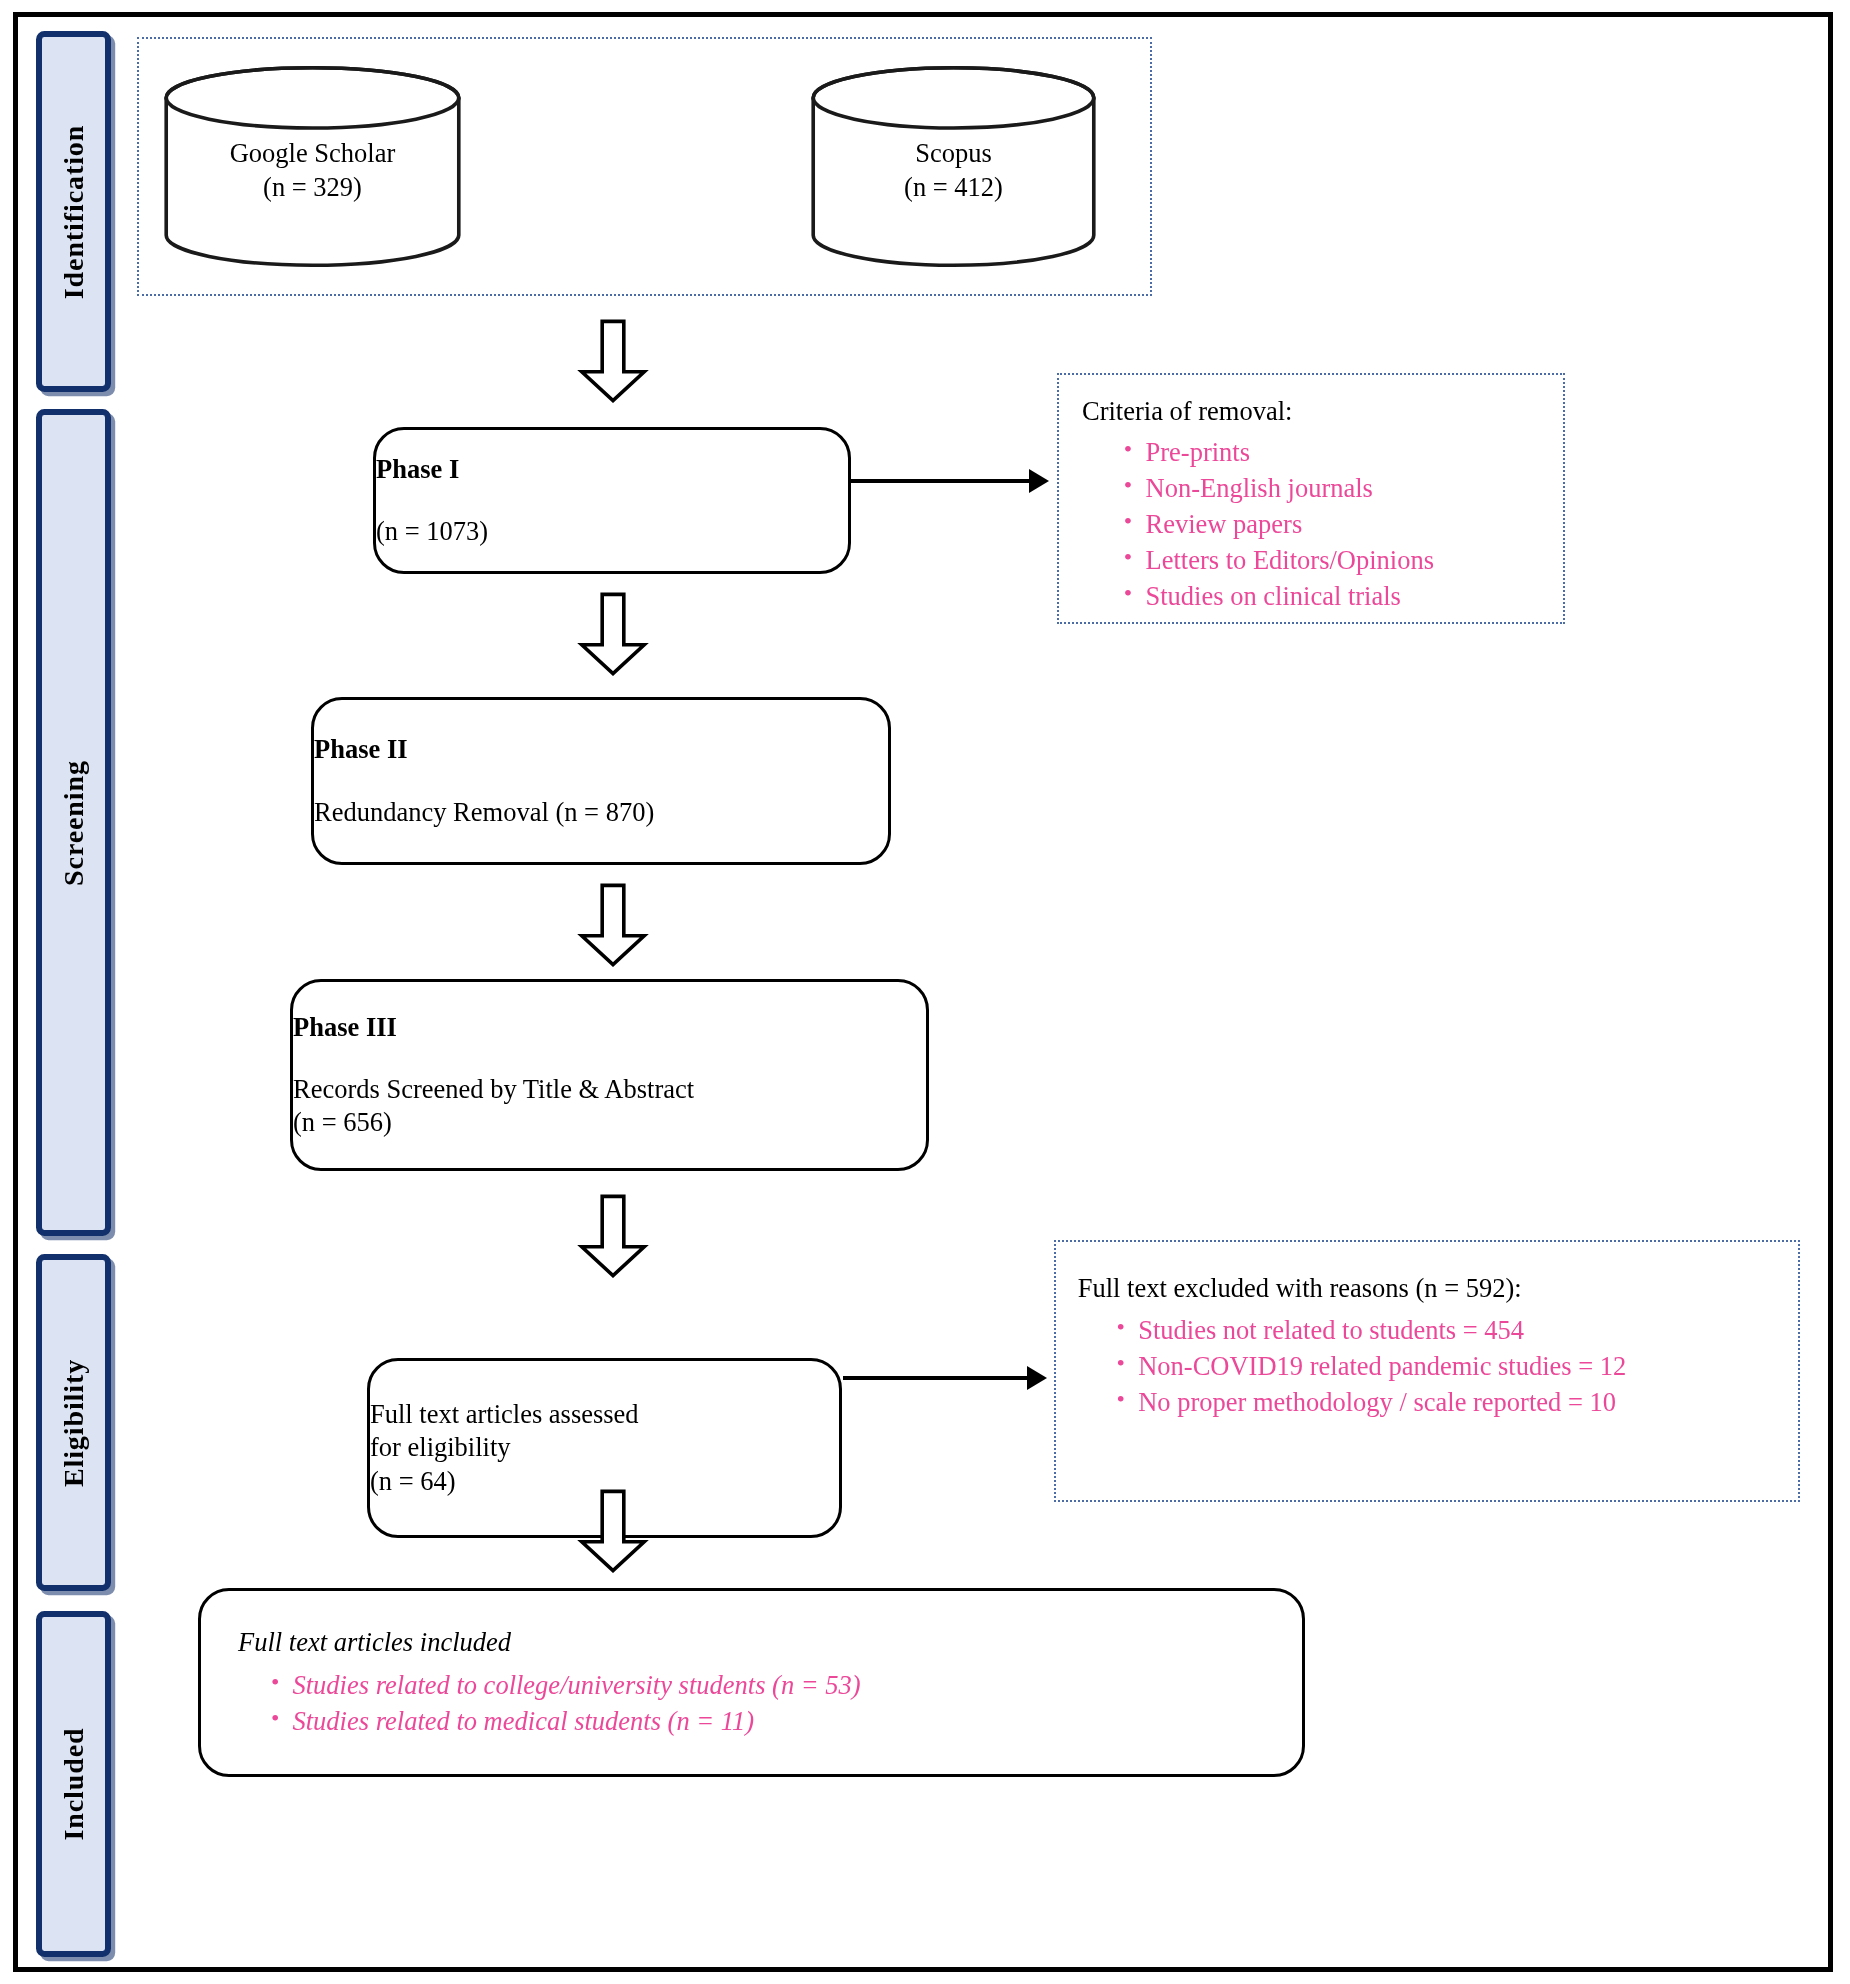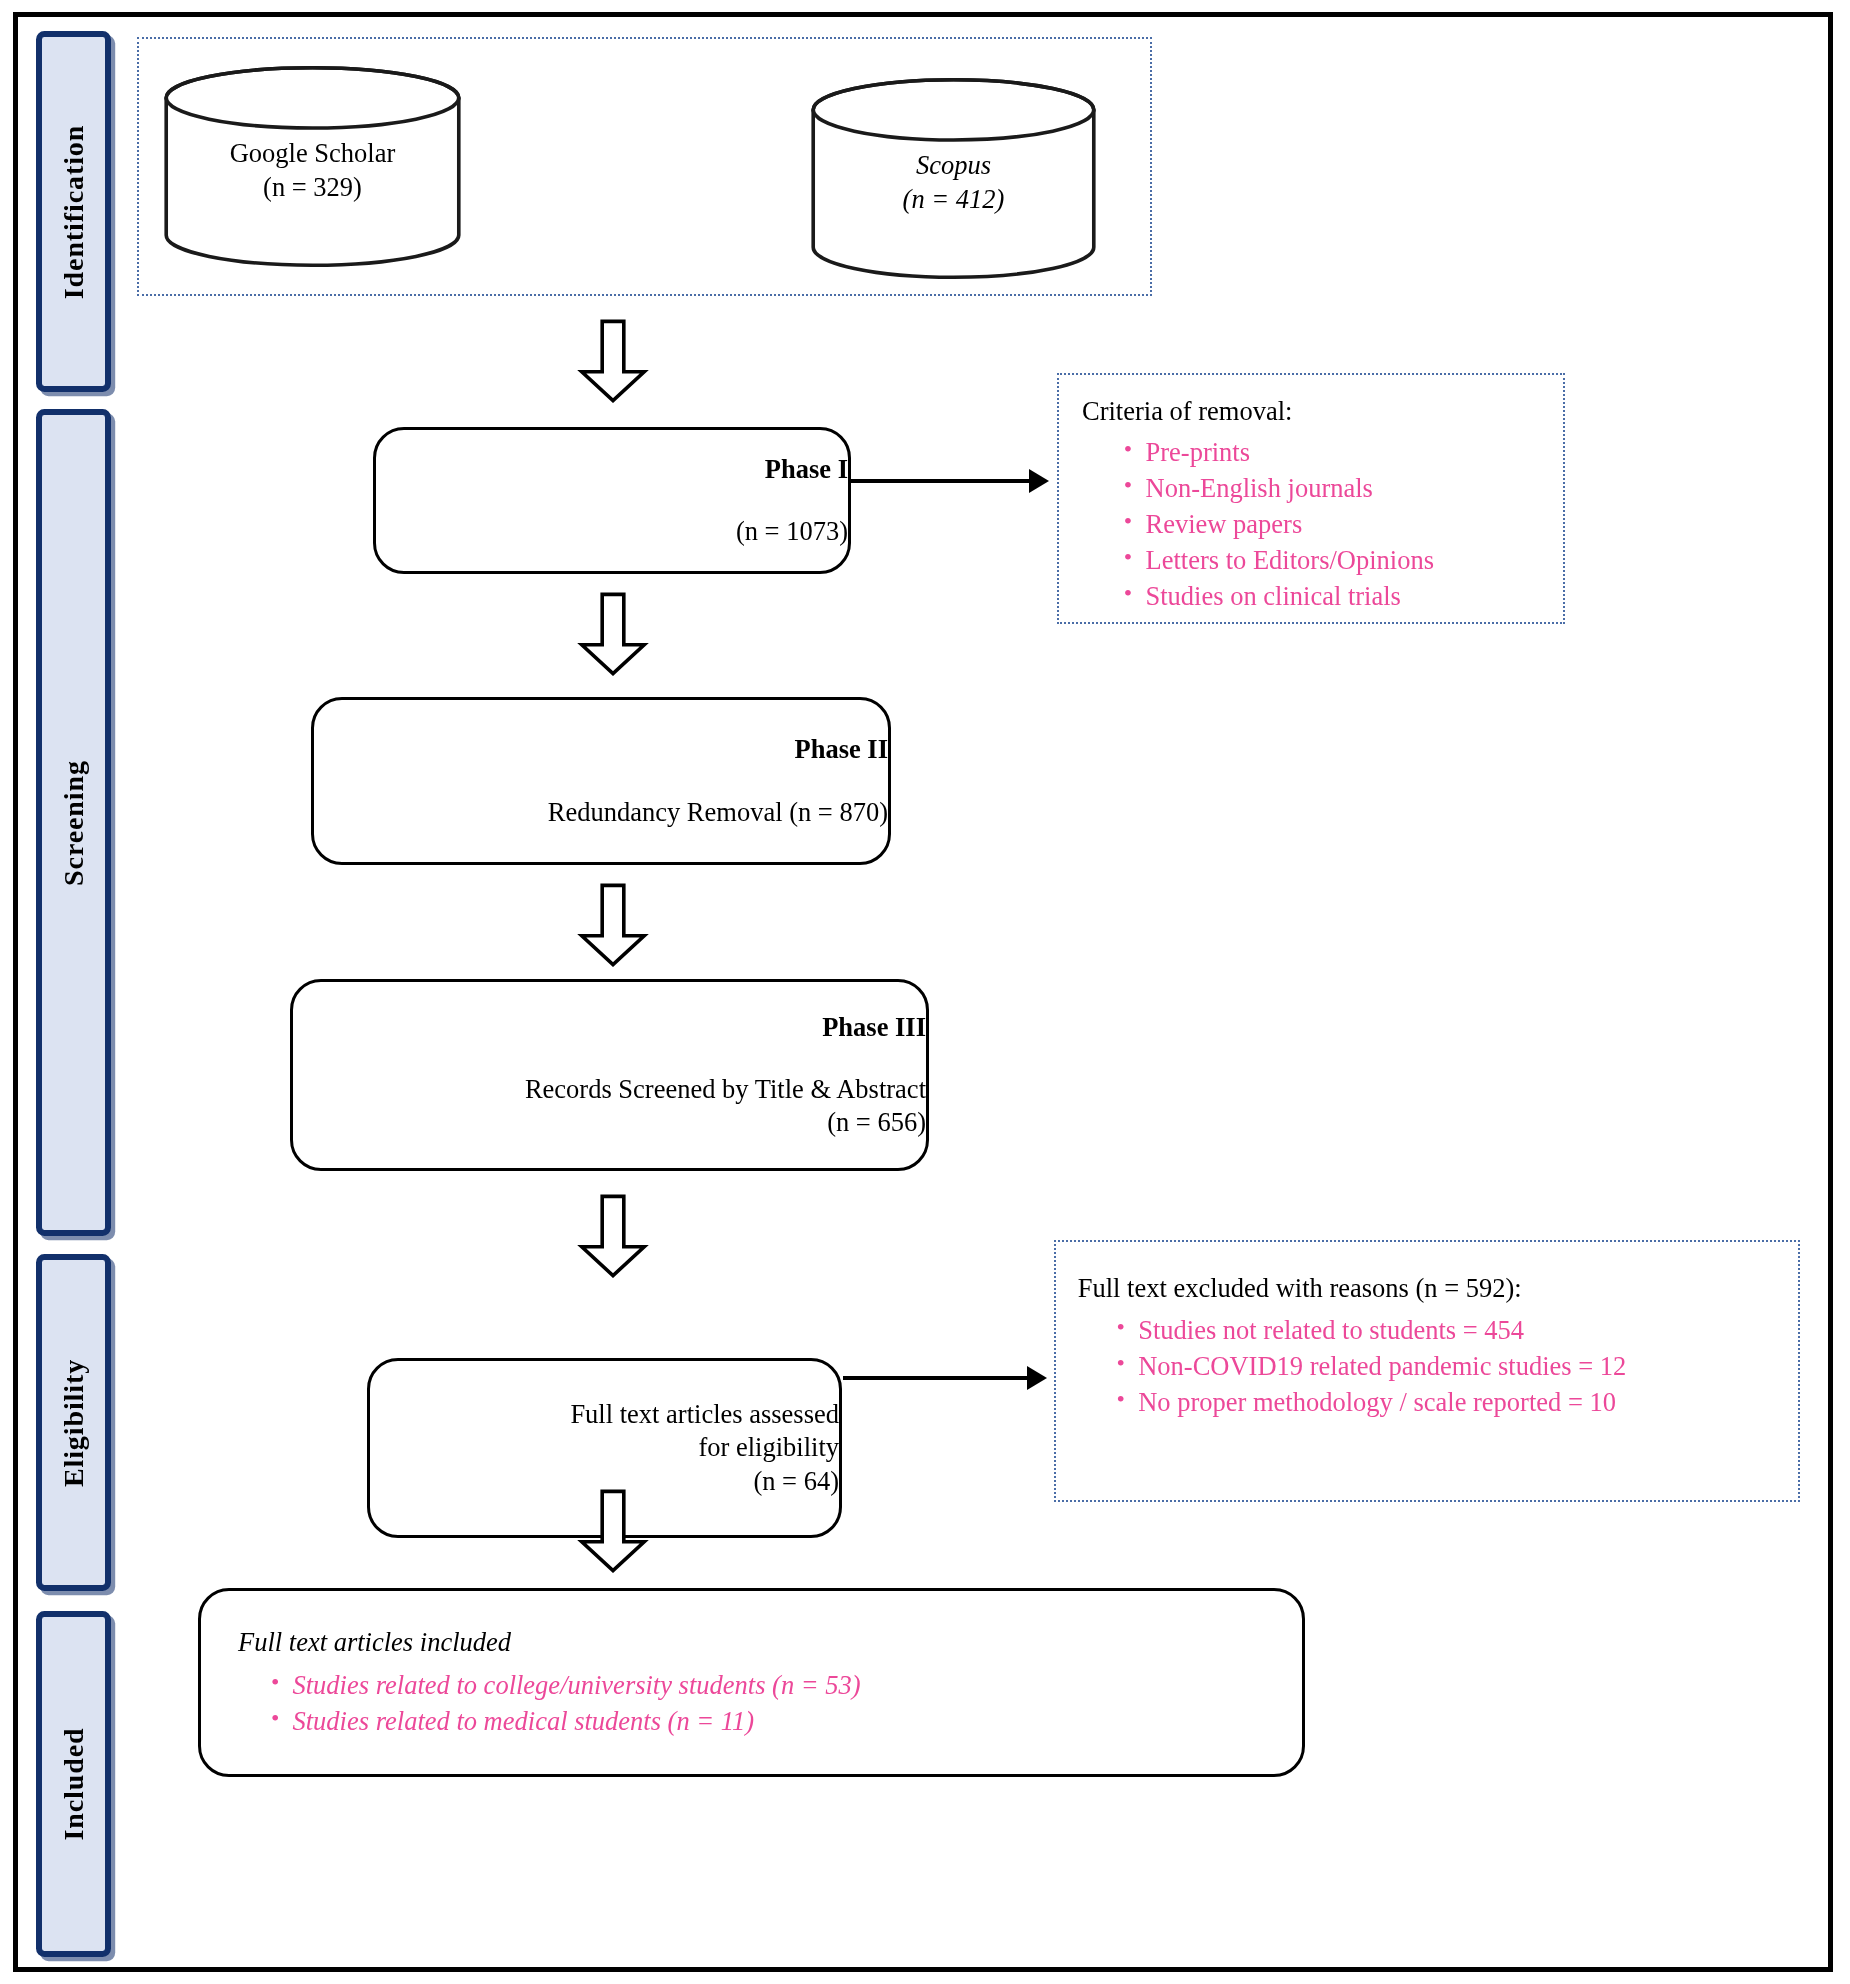--- a/index.html
+++ b/index.html
@@ -61,21 +61,21 @@
 
   
   .proc-box {
     position: absolute;
     border: 3.6px solid #000000;
     border-radius: 31px;
     background: #ffffff;
     box-sizing: border-box;
     display: flex;
     flex-direction: column;
-    align-items: flex-end;
+    align-items: flex-start;
     justify-content: center;
     text-align: center;
     font-size: 26.5px;
     line-height: 1.25;
     color: #000000;
   }
   .proc-box.leftal {
     align-items: flex-start;
     text-align: left;
   }
@@ -171,21 +171,21 @@
       <path d="M7,56 L7,284 A243,50 0 0 0 493,284 L493,56" fill="#ffffff" stroke="#1a1a1a" stroke-width="6"></path>
       <ellipse cx="250" cy="56" rx="243" ry="50" fill="none" stroke="#1a1a1a" stroke-width="6"></ellipse>
     </svg>
     <div class="cyl-label" style="top:72px;">
       <div>Google Scholar</div>
       <div>(n = 329)</div>
     </div>
   </div>
 
 
-  <div class="cylinder" style="left:809px; top:76px; width:289px; height:205px;font-style:italic;">
+  <div class="cylinder" style="left:809px; top:64px; width:289px; height:205px;">
     <svg width="289" height="205" viewBox="0 0 480 340">
       <ellipse cx="240" cy="56" rx="233" ry="50" fill="#ffffff" stroke="#1a1a1a" stroke-width="6"></ellipse>
       <path d="M7,56 L7,284 A233,50 0 0 0 473,284 L473,56" fill="#ffffff" stroke="#1a1a1a" stroke-width="6"></path>
       <ellipse cx="240" cy="56" rx="233" ry="50" fill="none" stroke="#1a1a1a" stroke-width="6"></ellipse>
     </svg>
     <div class="cyl-label" style="top:72px;">
       <div>Scopus</div>
       <div>(n = 412)</div>
     </div>
   </div>

